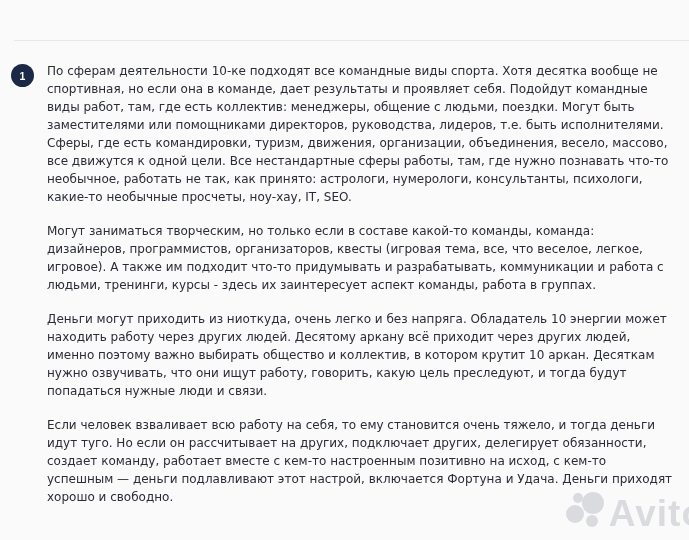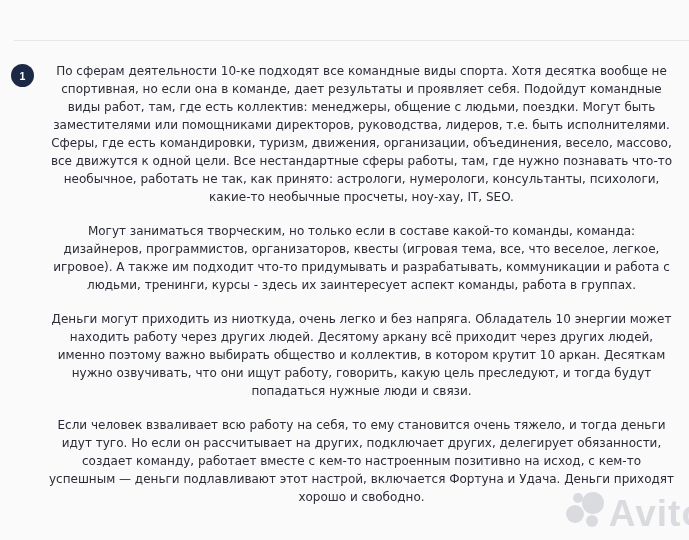--- a/index.html
+++ b/index.html
@@ -55,21 +55,21 @@
     justify-content: center;
     margin-top: 2px;
   }
   .paragraphs {
     flex: 1 1 auto;
     font-size: 12px;
     line-height: 18px;
     color: #2a2c36;
     text-align: left;
   }
-  .paragraphs p { margin: 0 0 16px 0; text-align: center; }
+  .paragraphs p { margin: 0 0 16px 0; }
   .paragraphs p:last-child { margin-bottom: 0; }
   .watermark {
     position: absolute;
     right: -16px;
     bottom: 4px;
     display: flex;
     align-items: center;
     gap: 3px;
     opacity: 0.55;
     pointer-events: none;

